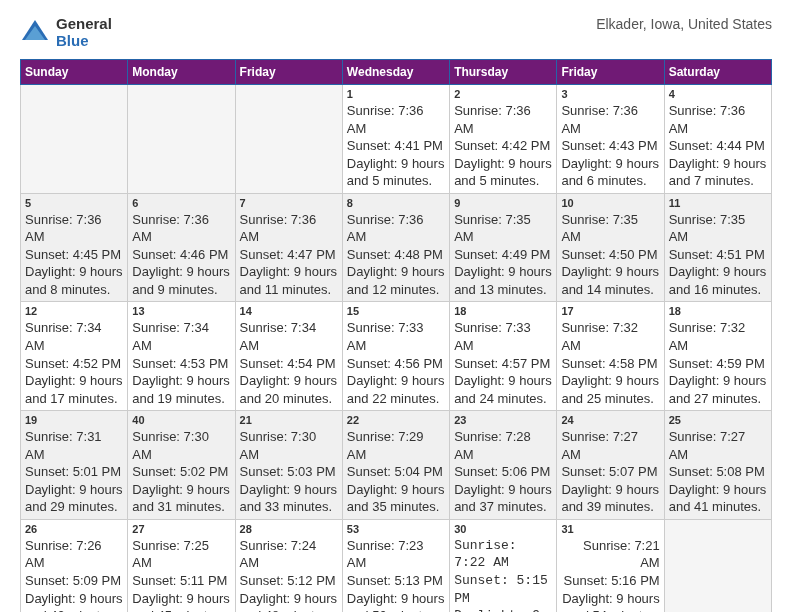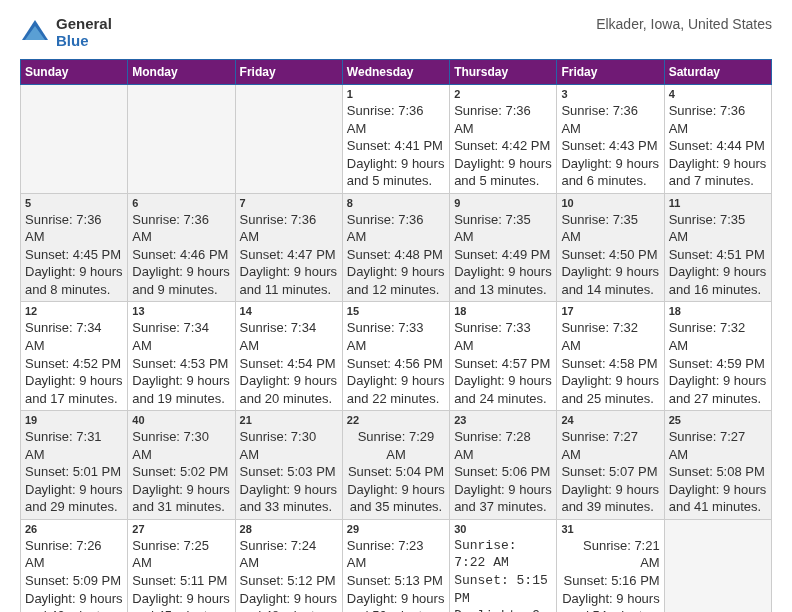--- a/index.html
+++ b/index.html
@@ -286,21 +286,21 @@
           </td>
           <td>
             <span class="day-num">21</span>
             <div class="day-info" style="white-space: pre-line;">Sunrise: 7:30 AM
 Sunset: 5:03 PM
 Daylight: 9 hours
 and 33 minutes.</div>
           </td>
           <td>
             <span class="day-num">22</span>
-            <div class="day-info" style="white-space: pre-line; text-align: center;">Sunrise: 7:29 AM
+            <div class="day-info" style="white-space: pre-line;">Sunrise: 7:29 AM
 Sunset: 5:04 PM
 Daylight: 9 hours
 and 35 minutes.</div>
           </td>
           <td>
             <span class="day-num">23</span>
             <div class="day-info" style="white-space: pre-line;">Sunrise: 7:28 AM
 Sunset: 5:06 PM
 Daylight: 9 hours
 and 37 minutes.</div>
@@ -336,21 +336,21 @@
 and 45 minutes.</div>
           </td>
           <td>
             <span class="day-num">28</span>
             <div class="day-info" style="white-space: pre-line;">Sunrise: 7:24 AM
 Sunset: 5:12 PM
 Daylight: 9 hours
 and 48 minutes.</div>
           </td>
           <td>
-            <span class="day-num">29</span>
+            <span class="day-num">53</span>
             <div class="day-info" style="white-space: pre-line;">Sunrise: 7:23 AM
 Sunset: 5:13 PM
 Daylight: 9 hours
 and 50 minutes.</div>
           </td>
           <td>
             <span class="day-num">30</span>
             <div class="day-info" style="white-space: pre-line; font-family: Liberation Mono, monospace;">Sunrise: 7:22 AM
 Sunset: 5:15 PM
 Daylight: 9 hours

